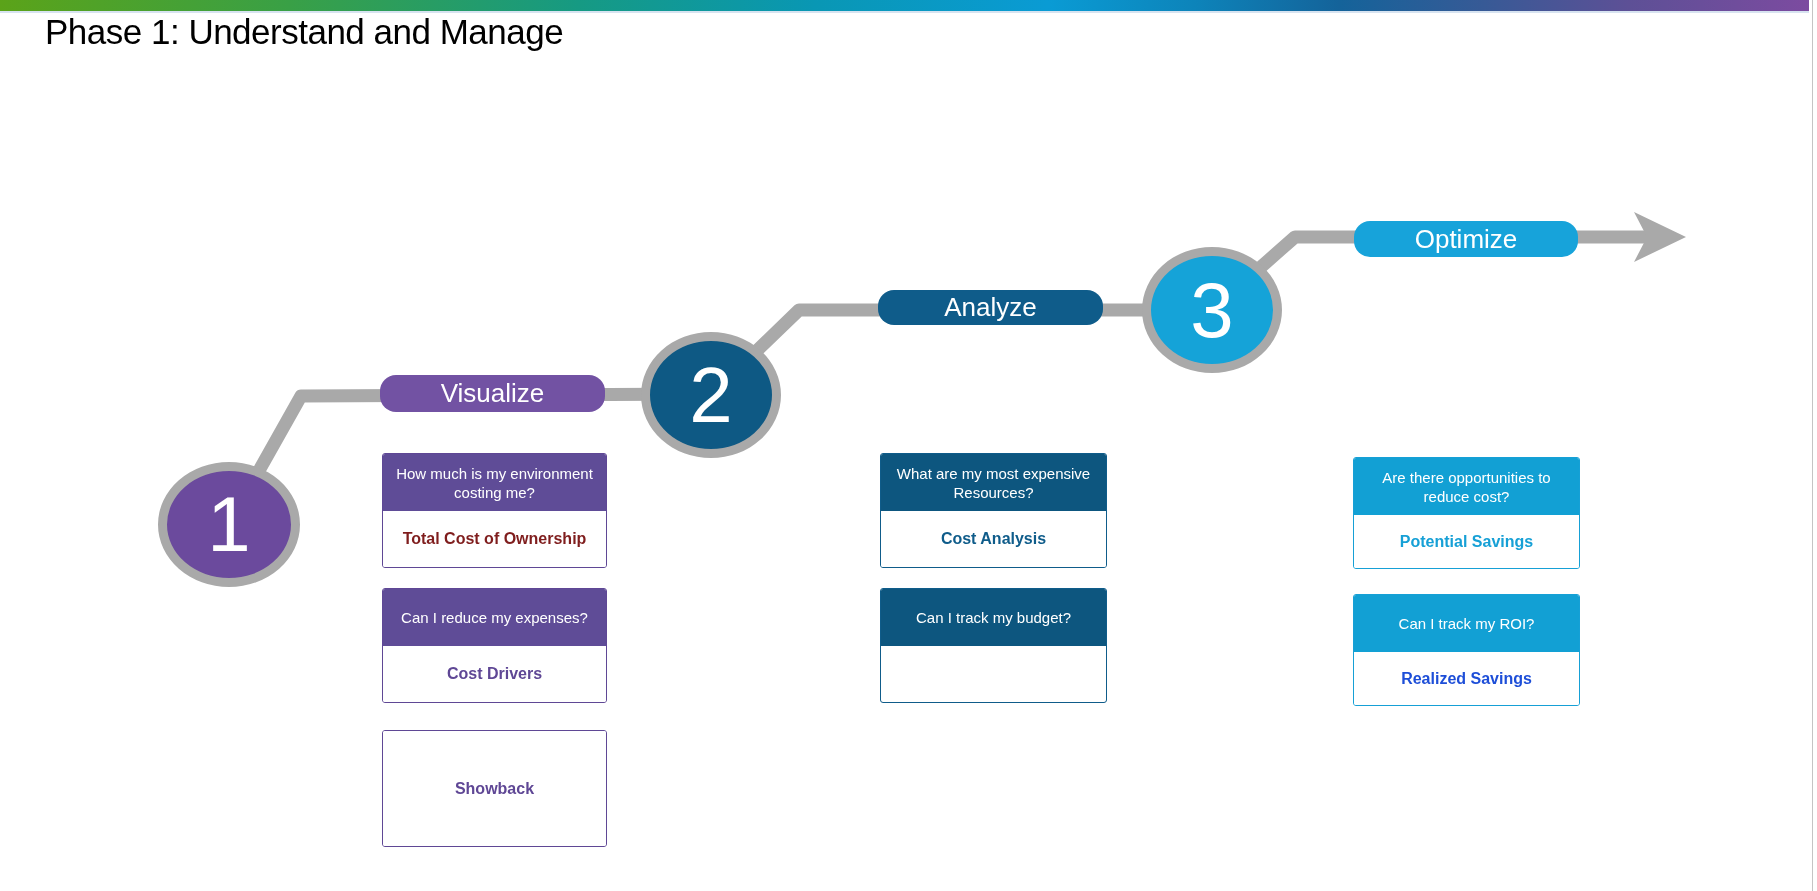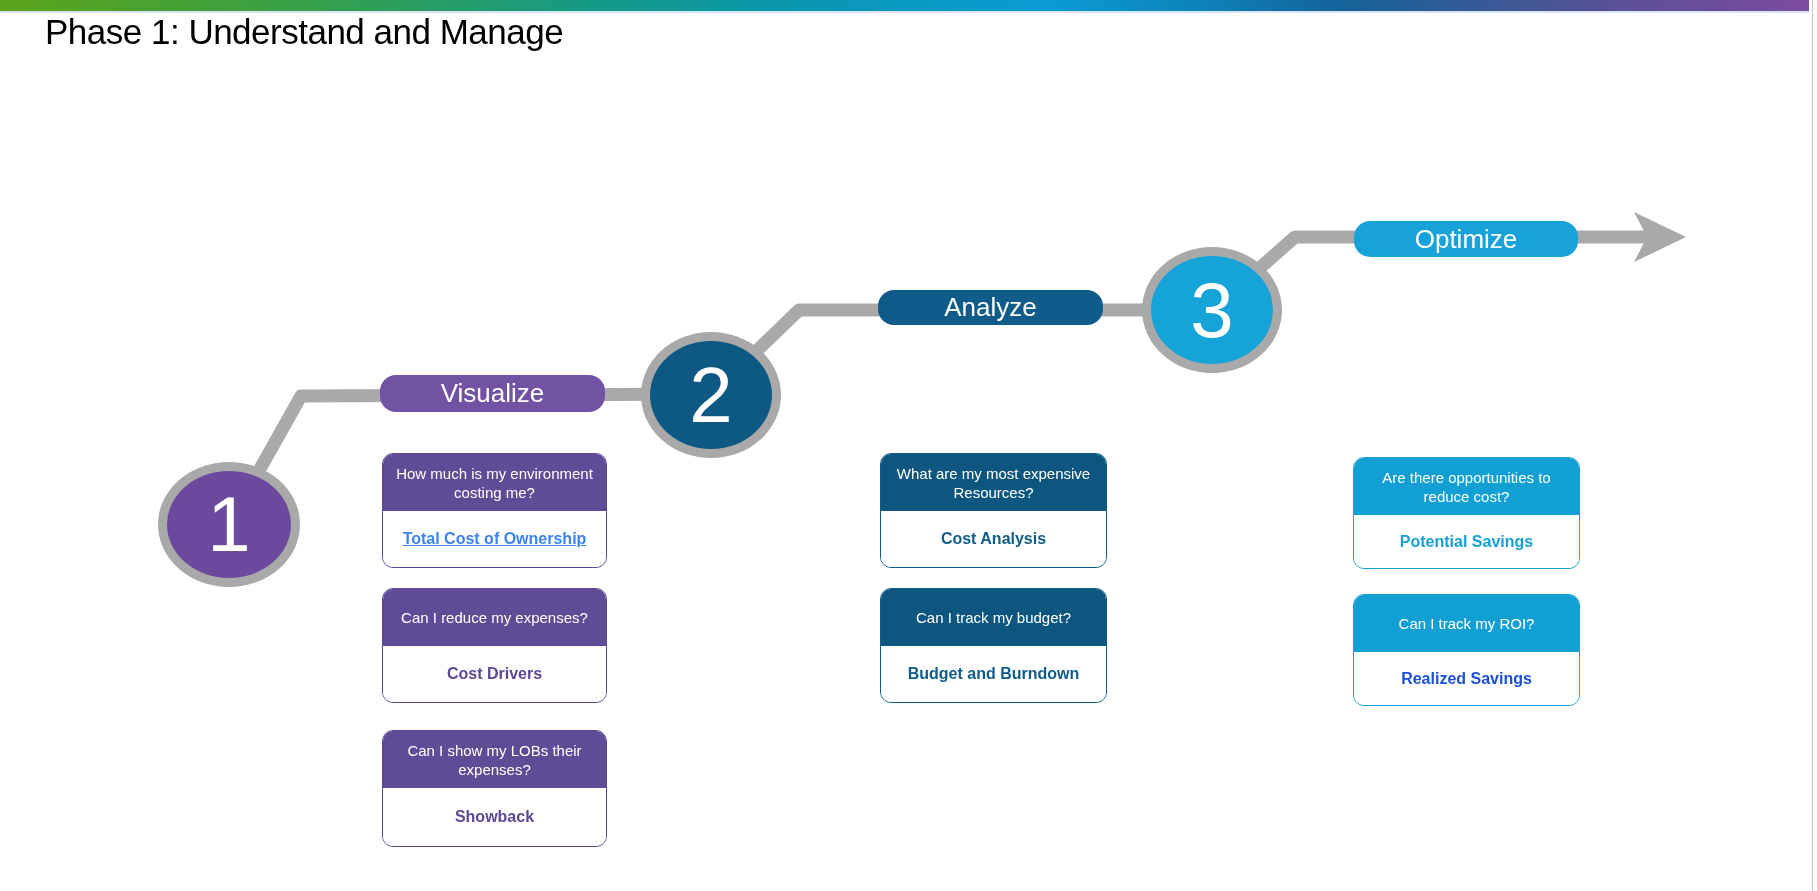--- a/index.html
+++ b/index.html
@@ -39,21 +39,21 @@
   .step-circle {
     position:absolute; z-index:3; border:9px solid #A9A9A9; border-radius:50%;
     display:flex; align-items:center; justify-content:center;
     color:#ffffff; font-size:78px; font-weight:400;
   }
   #circle-1 { left:158px;  top:462px; width:142px; height:125px; background:#6B4A9D; }
   #circle-2 { left:641px;  top:332px; width:140px; height:126px; background:#0E5984; }
   #circle-3 { left:1142px; top:247px; width:140px; height:126px; background:#15A3D8; }
 
   .qa-card {
-    position:absolute; z-index:2; border:1.5px solid; border-radius:11px;
+    position:absolute; z-index:2; border:1.5px solid; border-radius:3px;
     overflow:hidden; background:#ffffff; display:flex; flex-direction:column;
   }
   .qa-card .card-question {
     height:57px; flex:0 0 57px; color:#ffffff; font-size:15px; line-height:19px;
     display:flex; align-items:center; justify-content:center; text-align:center;
     padding:0 10px;
   }
   .qa-card .card-answer {
     flex:1 1 auto; background:#ffffff; font-weight:bold; font-size:16px;
     display:flex; align-items:center; justify-content:center; text-align:center;
@@ -94,38 +94,36 @@
   </div>
   <div id="circle-2" class="step-circle" style="background-color: rgb(14, 89, 132);">
     <span>2</span>
   </div>
   <div id="circle-3" class="step-circle" style="background-color: rgb(21, 163, 216);">
     <span>3</span>
   </div>
 
   <div class="qa-card c1r1" style="border-color: rgb(95, 71, 149);">
     <div class="card-question" style="background-color: rgb(95, 76, 151);">How much is my environment costing me?</div>
-    <div class="card-answer" style="color: #3b82f6; text-decoration: underline;">Total Cost of Ownership</div>
+    <div class="card-answer" style="color: #7f1d1d;">Total Cost of Ownership</div>
   </div>
   <div class="qa-card c1r2" style="border-color: rgb(95, 71, 149);">
     <div class="card-question" style="background-color: rgb(95, 76, 151);">Can I reduce my expenses?</div>
     <div class="card-answer" style="color: rgb(95, 71, 149);">Cost Drivers</div>
   </div>
   <div class="qa-card c1r3" style="border-color: rgb(95, 71, 149);">
-    <div class="card-question" style="background-color: rgb(95, 76, 151);">Can I show my LOBs their expenses?</div>
     <div class="card-answer" style="color: rgb(95, 71, 149);">Showback</div>
   </div>
 
   <div class="qa-card c2r1" style="border-color: rgb(15, 92, 138);">
     <div class="card-question" style="background-color: rgb(13, 86, 127);">What are my most expensive Resources?</div>
     <div class="card-answer" style="color: rgb(15, 92, 138);">Cost Analysis</div>
   </div>
   <div class="qa-card c2r2" style="border-color: rgb(15, 92, 138);">
     <div class="card-question" style="background-color: rgb(13, 86, 127);">Can I track my budget?</div>
-    <div class="card-answer" style="color: rgb(15, 92, 138);">Budget and Burndown</div>
   </div>
 
   <div class="qa-card c3r1" style="border-color: rgb(22, 160, 214);">
     <div class="card-question" style="background-color: rgb(18, 160, 212);">Are there opportunities to reduce cost?</div>
     <div class="card-answer" style="color: rgb(22, 160, 214);">Potential Savings</div>
   </div>
   <div class="qa-card c3r2" style="border-color: rgb(22, 160, 214);">
     <div class="card-question" style="background-color: rgb(18, 160, 212);">Can I track my ROI?</div>
     <div class="card-answer" style="color: #1d4ed8;">Realized Savings</div>
   </div>

